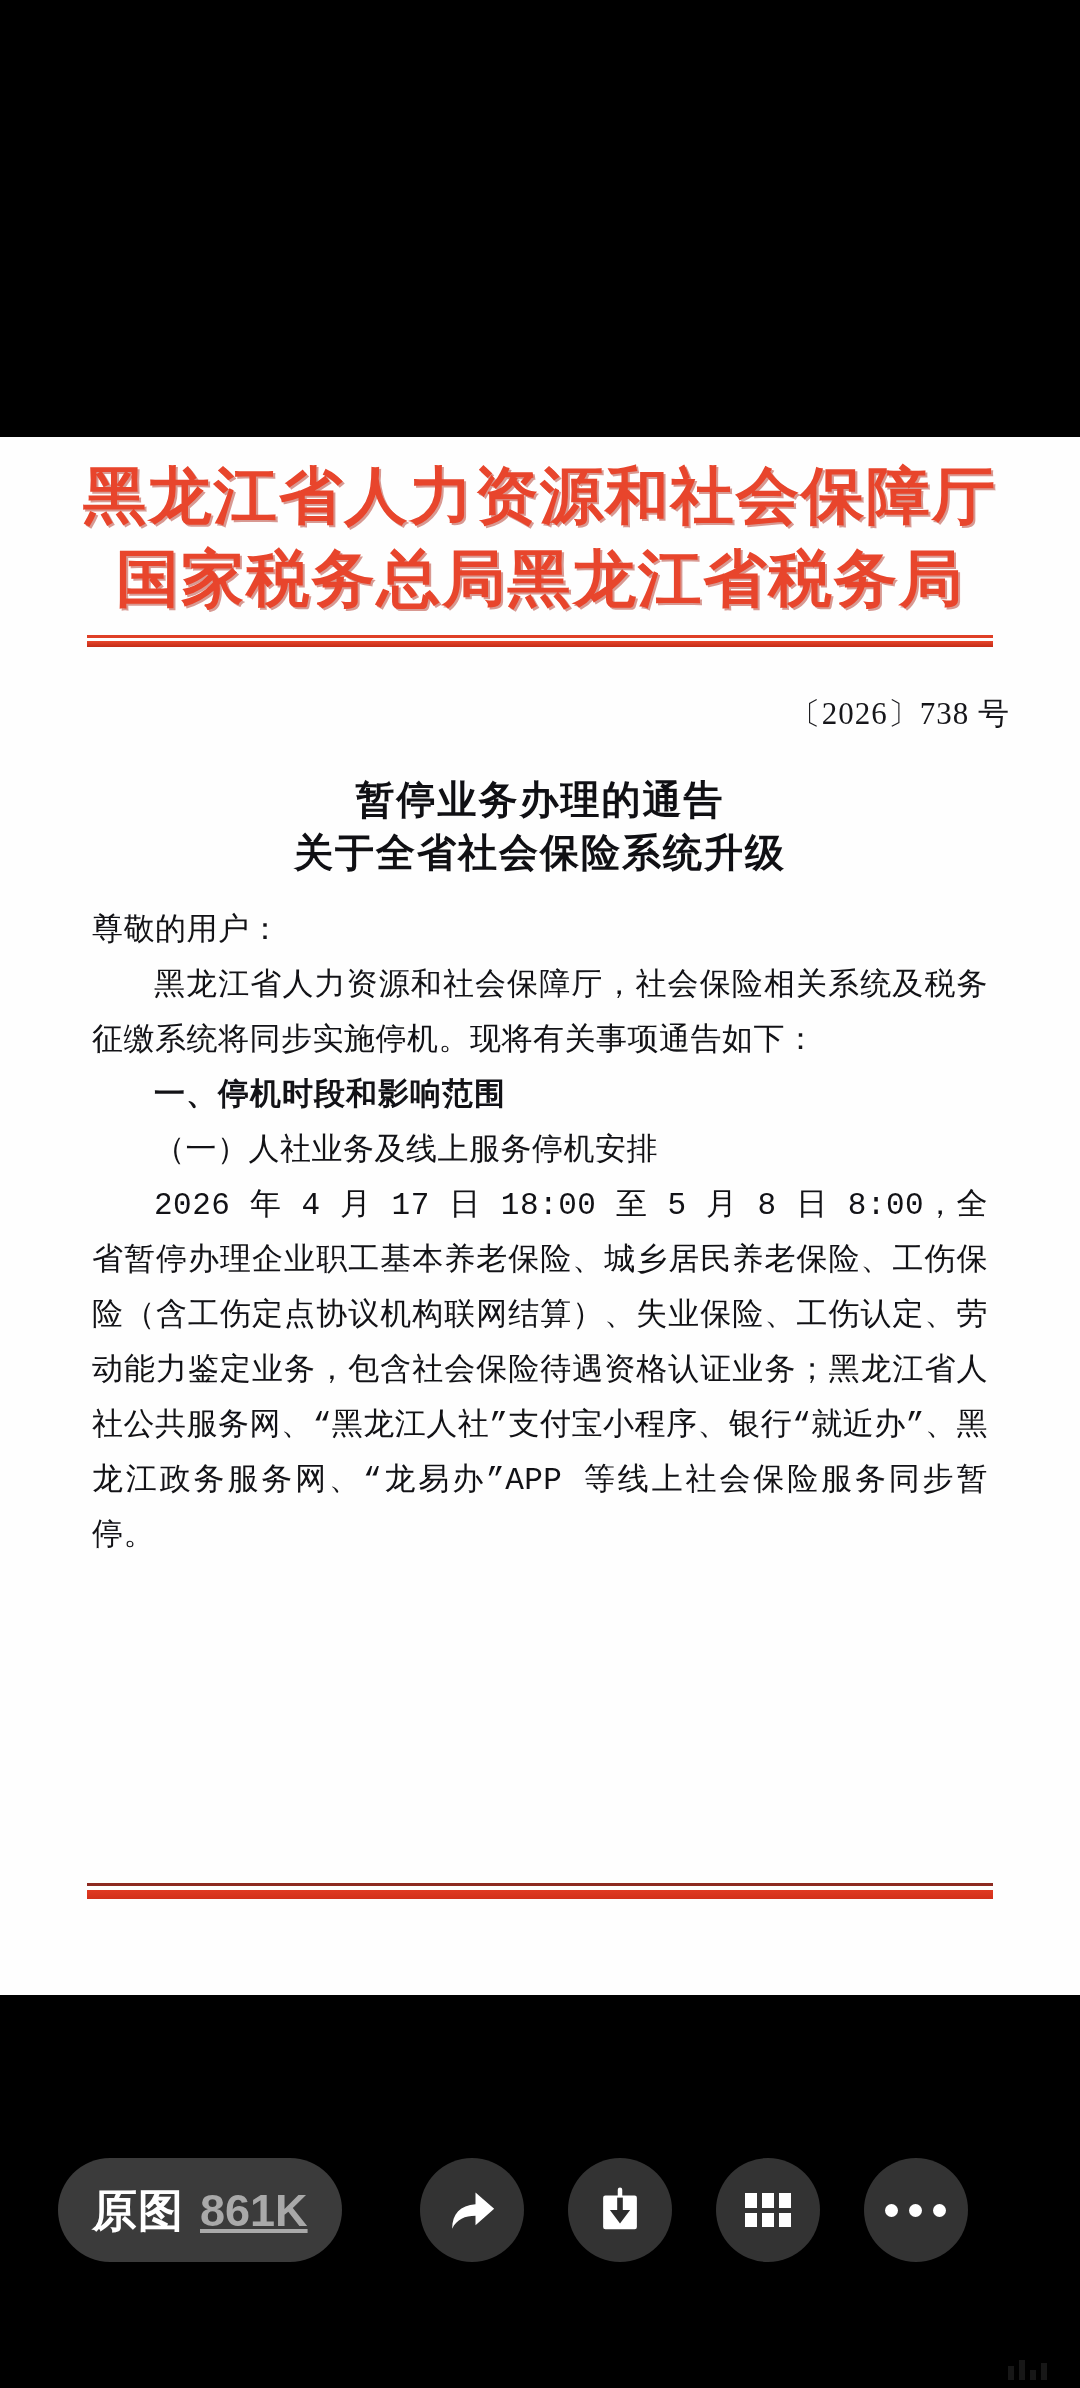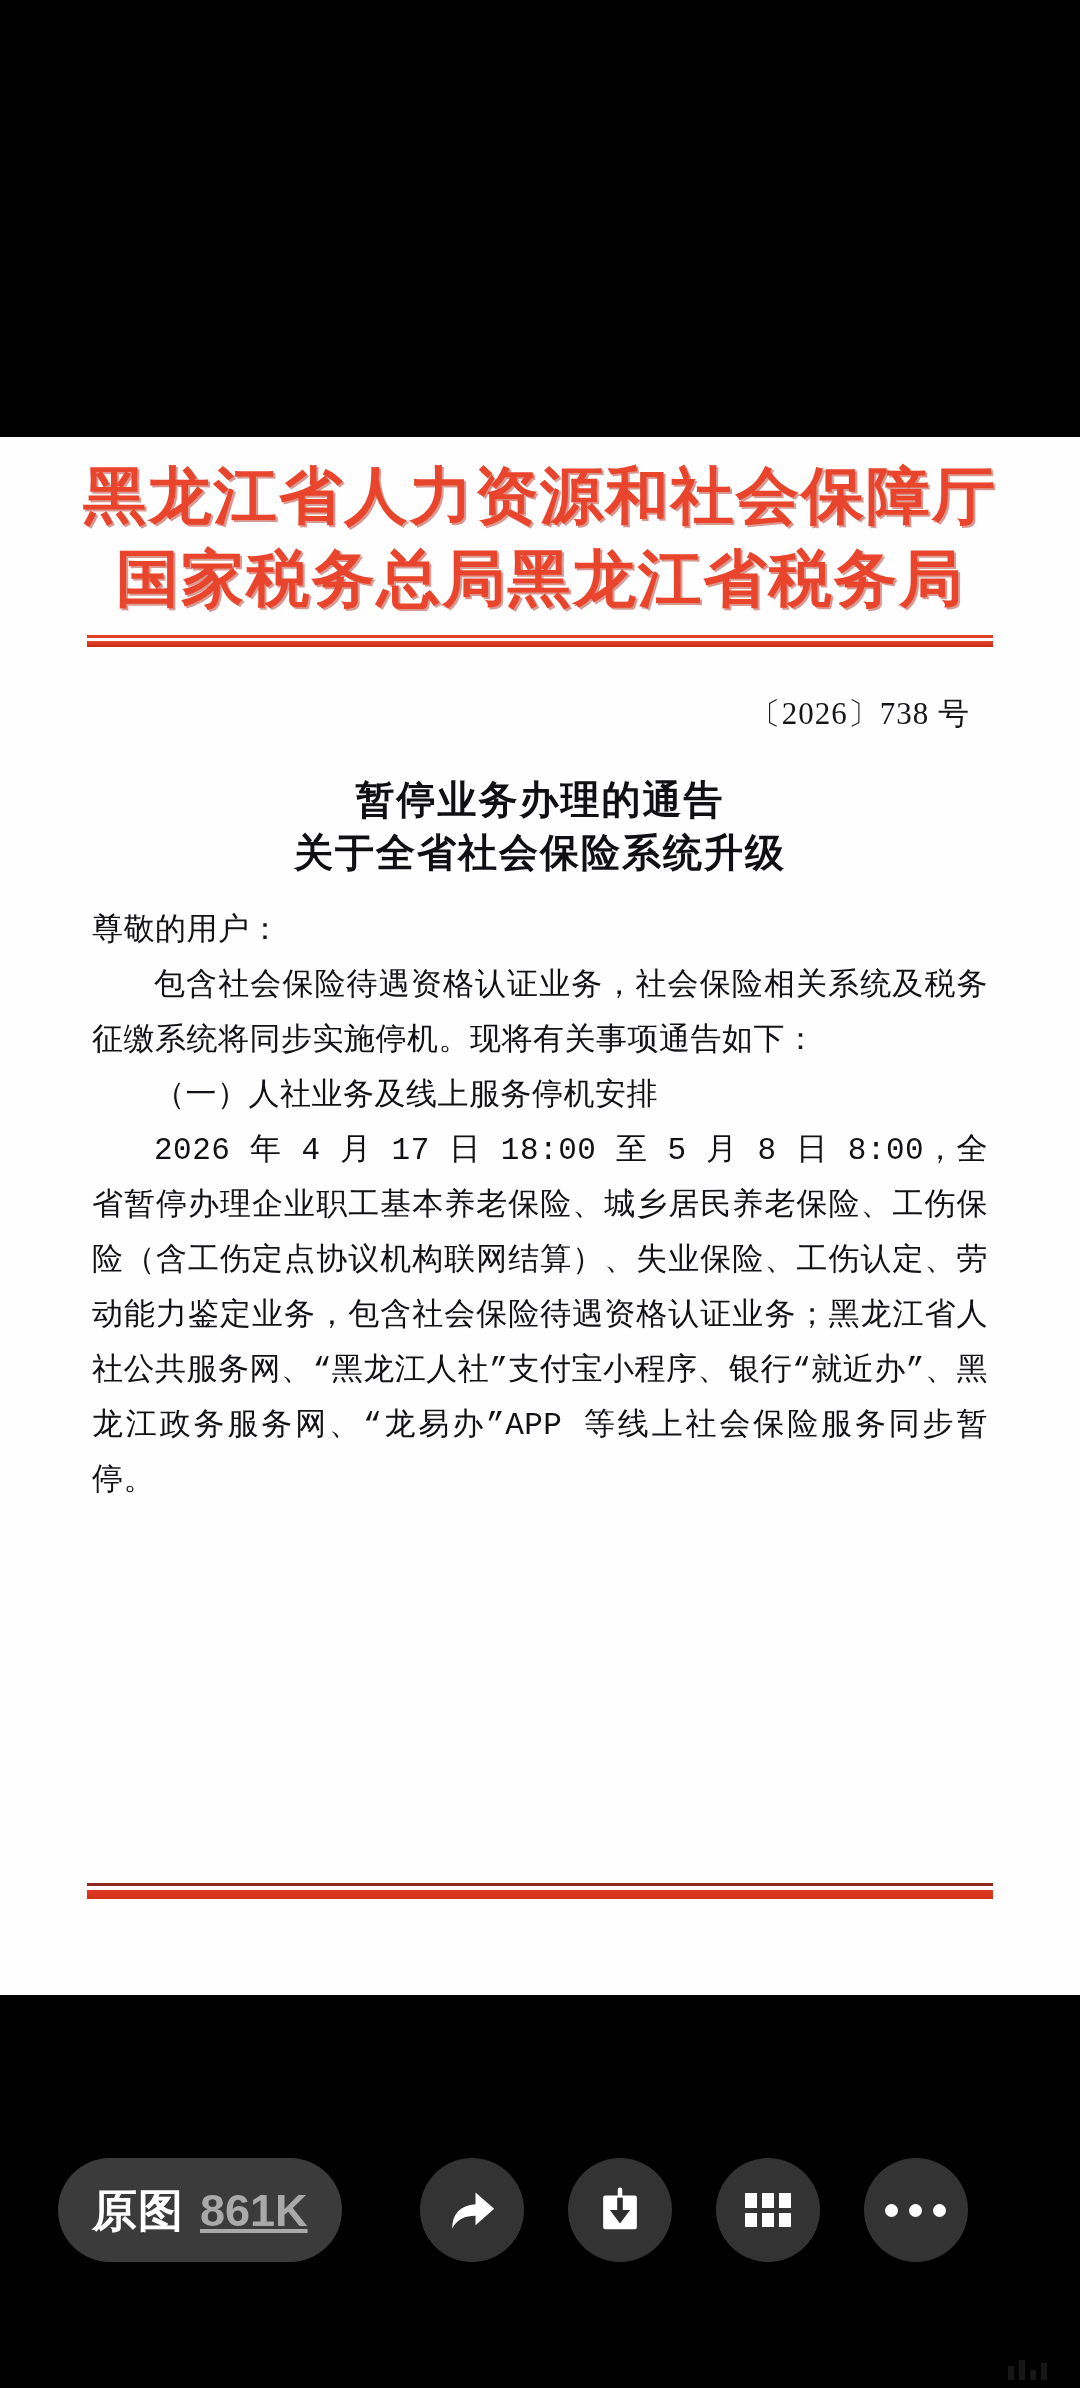--- a/index.html
+++ b/index.html
@@ -54,21 +54,21 @@
   .lh-rule-gap { height:3px; }
   .lh-rule-thick {
     height:6px;
     background:linear-gradient(to bottom,#e8462c,#c22b17);
     width:100%;
   }
 
   
   .doc-number {
     margin-top:46px;
-    padding-right:110px;
+    padding-right:70px;
     text-align:right;
     font-size:31px;
     color:#16161a;
     letter-spacing:1px;
     font-family:"Liberation Serif", serif;
   }
 
   
   .doc-title {
     margin-top:38px;
@@ -220,21 +220,22 @@
 
     <div class="doc-number">〔2026〕738 号</div>
 
     <div class="doc-title">
       <div>暂停业务办理的通告</div>
       <div>关于全省社会保险系统升级</div>
     </div>
 
     <div class="doc-body">
       <p>尊敬的用户：</p>
-      <p class="p-indent">包含社会保险待遇资格认证业务，社会保险相关系统及税务征缴系统将同步实施停机。现将有关事项通告如下：</p>
+      <p class="p-indent">黑龙江省人力资源和社会保障厅，社会保险相关系统及税务征缴系统将同步实施停机。现将有关事项通告如下：</p>
+      <p class="p-heading">一、停机时段和影响范围</p>
       <p class="p-subheading">（一）人社业务及线上服务停机安排</p>
       <p class="p-indent">2026 年 4 月 17 日 18:00 至 5 月 8 日 8:00，全省暂停办理企业职工基本养老保险、城乡居民养老保险、工伤保险（含工伤定点协议机构联网结算）、失业保险、工伤认定、劳动能力鉴定业务，包含社会保险待遇资格认证业务；黑龙江省人社公共服务网、“黑龙江人社”支付宝小程序、银行“就近办”、黑龙江政务服务网、“龙易办”APP 等线上社会保险服务同步暂停。</p>
     </div>
 
     <div class="foot-rule-wrap">
       <div class="foot-rule-thin"></div>
       <div class="foot-rule-gap"></div>
       <div class="foot-rule-thick"></div>
     </div>
 

